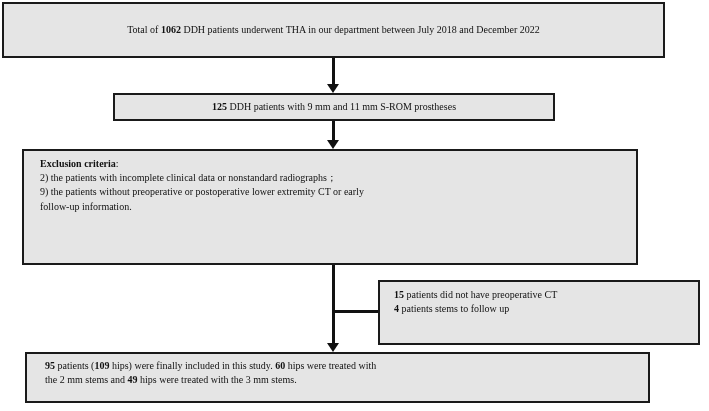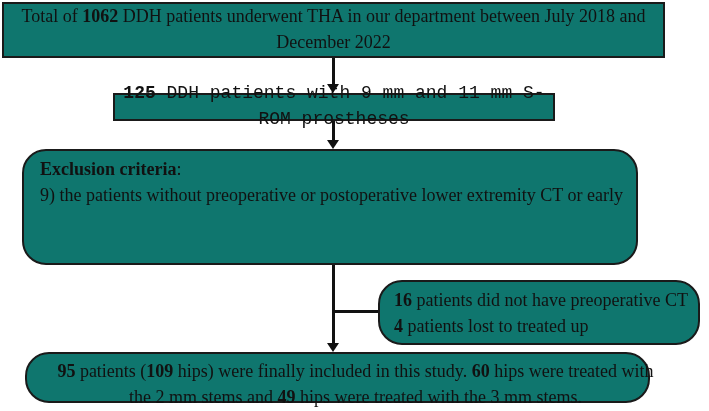--- a/index.html
+++ b/index.html
@@ -13,55 +13,54 @@
     height: 411px;
     background: #ffffff;
     font-family: "Liberation Serif", "DejaVu Serif", serif;
     color: #0d0d0d;
     overflow: hidden;
   }
   .box {
     position: absolute;
     box-sizing: border-box;
     border: 2px solid #1a1a1a;
-    background: #0f766e;
+    background: #e5e5e5;
     color: #111111;
-    font-size: 18px;
+    font-size: 10px;
     line-height: 1.42;
   }
   .box.centered {
     display: flex;
     align-items: center;
     justify-content: center;
     text-align: center;
   }
   .box.left-align {
     text-align: left;
-    border-radius: 24px;
   }
   .box .inner {
     padding: 0 10px;
     width: 100%;
   }
   .box.left-align .inner {
     padding: 6px 8px 6px 16px;
   }
   .b {
     font-weight: bold;
   }
 
   
   #box-total      { left: 2px;   top: 2px;   width: 663px; height: 56px; }
   #box-cohort     { left: 113px; top: 93px;  width: 442px; height: 28px; }
   #box-exclusion  { left: 22px;  top: 149px; width: 616px; height: 116px; }
   #box-excluded   { left: 378px; top: 280px; width: 322px; height: 65px; }
   #box-final      { left: 25px;  top: 352px; width: 625px; height: 51px; }
 
-  #box-cohort .inner { padding: 0 2px; font-family: Liberation Mono, monospace; }
-  #box-final .inner  { padding: 5px 8px 5px 18px; text-align: center; }
+  #box-cohort .inner { padding: 0 2px; }
+  #box-final .inner  { padding: 5px 8px 5px 18px; }
   #box-excluded .inner { padding: 6px 8px 6px 14px; }
 
   
   .conn {
     position: absolute;
     background: #111111;
   }
   .vline { width: 3px; }
   .hline { height: 3px; }
 
@@ -109,32 +108,34 @@
       <span class="b">125</span><span> DDH patients with 9 mm and 11 mm S-ROM prostheses</span>
     </div>
   </div>
 
   <div class="conn vline" id="conn-2-line"></div>
   <div class="arrowhead" id="conn-2-head"></div>
 
   <div class="box left-align" id="box-exclusion">
     <div class="inner">
       <div><span class="b">Exclusion criteria</span><span>:</span></div>
+      <div>2) the patients with incomplete clinical data or nonstandard radiographs；</div>
       <div>9) the patients without preoperative or postoperative lower extremity CT or early</div>
+      <div>follow-up information.</div>
     </div>
   </div>
 
   <div class="conn vline" id="conn-3-line"></div>
   <div class="conn hline" id="conn-branch"></div>
   <div class="arrowhead" id="conn-3-head"></div>
 
   <div class="box left-align" id="box-excluded">
     <div class="inner">
-      <div><span class="b">16</span><span> patients did not have preoperative CT</span></div>
-      <div><span class="b">4</span><span> patients lost to treated up</span></div>
+      <div><span class="b">15</span><span> patients did not have preoperative CT</span></div>
+      <div><span class="b">4</span><span> patients stems to follow up</span></div>
     </div>
   </div>
 
   <div class="box left-align" id="box-final">
     <div class="inner">
       <div><span class="b">95</span><span> patients (</span><span class="b">109</span><span> hips) were finally included in this study. </span><span class="b">60</span><span> hips were treated with</span></div>
       <div><span>the 2 mm stems and </span><span class="b">49</span><span> hips were treated with the 3 mm stems.</span></div>
     </div>
   </div>
 

